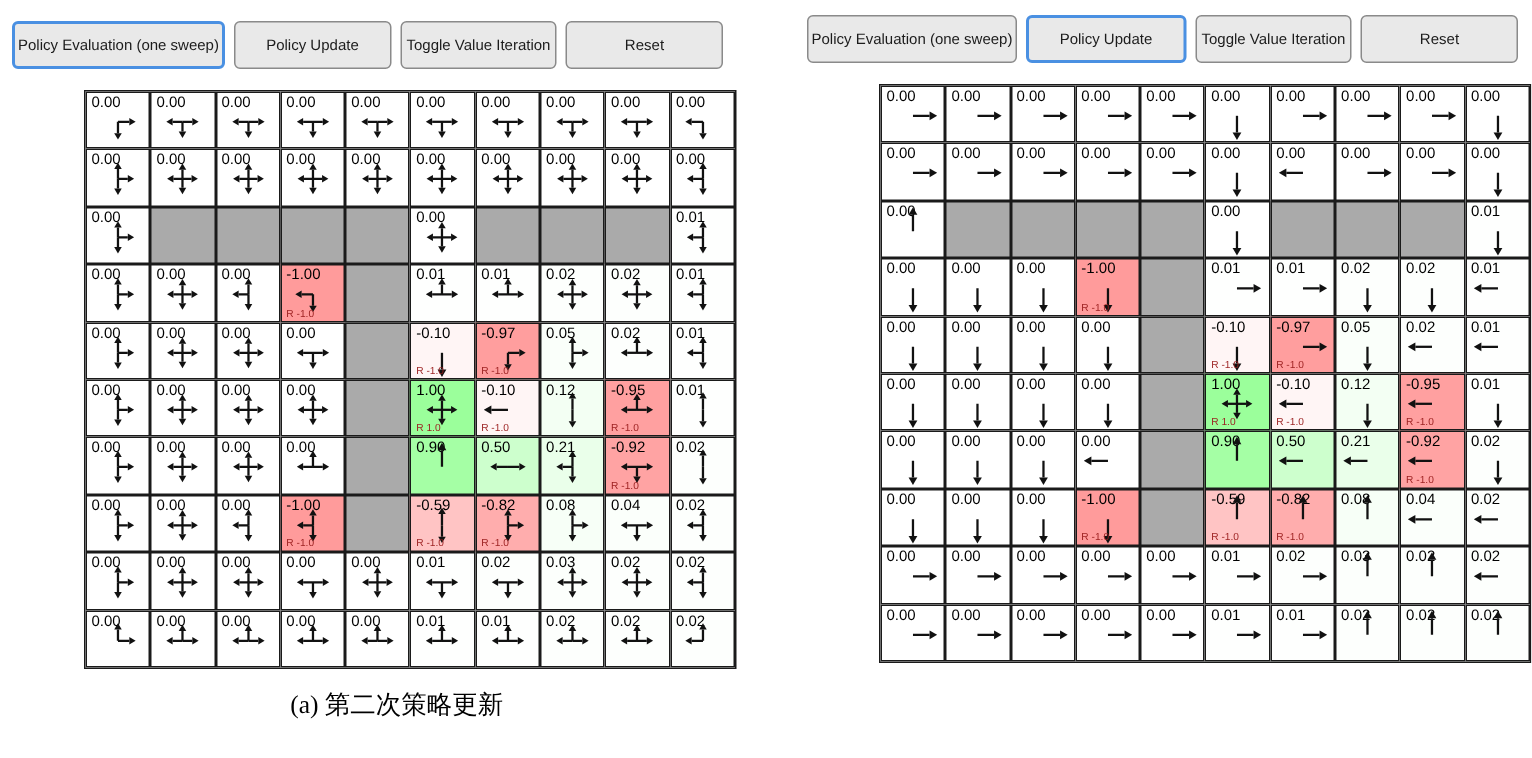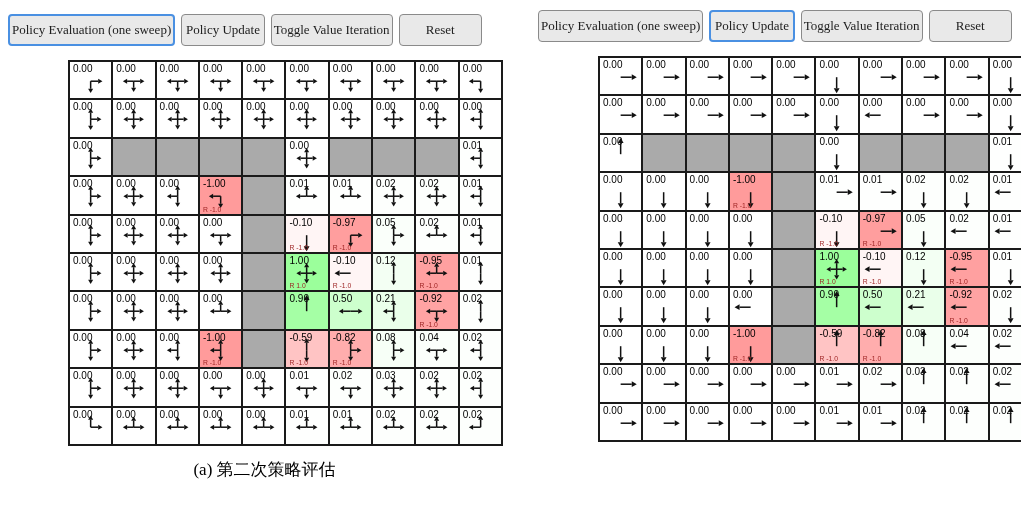--- a/index.html
+++ b/index.html
@@ -4,25 +4,25 @@
 <style>
   :root{ --wall:#aaaaaa; --accent:#4a90e2; --rlabel:#9b1f1f; --gridline:#1a1a1a; }
   html,body{margin:0;padding:0;background:#ffffff;}
   .page{position:relative;width:1021px;height:505px;background:#ffffff;overflow:hidden;
         font-family:"Liberation Sans","DejaVu Sans",sans-serif;}
   .panel{position:absolute;width:474px;}
   .panel-left{left:8px;top:14px;}
   .panel-right{left:538px;top:10px;}
   .btn-row{display:flex;gap:6px;width:100%;}
   .ui-btn{flex:1 1 0;height:32px;background:#e9e9e9;border:1px solid #8a8a8a;border-radius:4px;
-          font-family:Liberation Serif, serif;font-size:13px;color:#1c1c1c;
+          font-family:Liberation Sans, sans-serif;font-size:10px;color:#1c1c1c;
           padding:0 2px;cursor:pointer;white-space:nowrap;}
   .ui-btn.wide{flex:1.28 1 0;}
   .ui-btn.active{border:2px solid var(--accent);}
-  .gridwrap{margin:14px 0 0 60px;}
+  .gridwrap{margin:14px 0 0 48px;}
   .grid{display:grid;grid-template-columns:repeat(10,43.3px);grid-auto-rows:38.4px;
         border:1px solid var(--gridline);width:433px;box-sizing:content-box;}
   .cell{position:relative;border:1px solid var(--gridline);background:#ffffff;overflow:hidden;}
   .cell.wall{background:var(--wall);}
   .val{position:absolute;top:1px;left:3px;font-size:10px;line-height:11px;color:#000;}
   .rlab{position:absolute;bottom:1px;left:3px;font-size:6.8px;line-height:7px;color:var(--rlabel);}
   .arrows{position:absolute;left:0;top:0;width:100%;height:100%;}
   .caption{margin:12px 0 0 40px;width:433px;text-align:center;
            font-family:"Liberation Serif","DejaVu Serif",serif;font-size:17px;color:#000;}
 </style>
@@ -1043,21 +1043,21 @@
             <span class="val">0.02</span>
             <svg viewBox="0 0 41 34" class="arrows">
               <line x1="20.5" y1="18" x2="20.5" y2="10.5" stroke="#111" stroke-width="1.5"></line>
               <polygon points="20.5,6.300000000000001 23,10.5 18,10.5" fill="#111"></polygon>
               <line x1="20.5" y1="18" x2="13" y2="18" stroke="#111" stroke-width="1.5"></line>
               <polygon points="8.8,18 13,15.5 13,20.5" fill="#111"></polygon>
             </svg>
           </div>
         </div>
     </div>
-    <div class="caption">(a) 第二次策略评估</div>
+    <div class="caption">(a) 第二次策略更新</div>
   </section>
 
   <section class="panel panel-right">
     <div class="btn-row">
       <button class="ui-btn wide">Policy Evaluation (one sweep)</button>
       <button class="ui-btn active">Policy Update</button>
       <button class="ui-btn">Toggle Value Iteration</button>
       <button class="ui-btn">Reset</button>
     </div>
     <div class="gridwrap">

